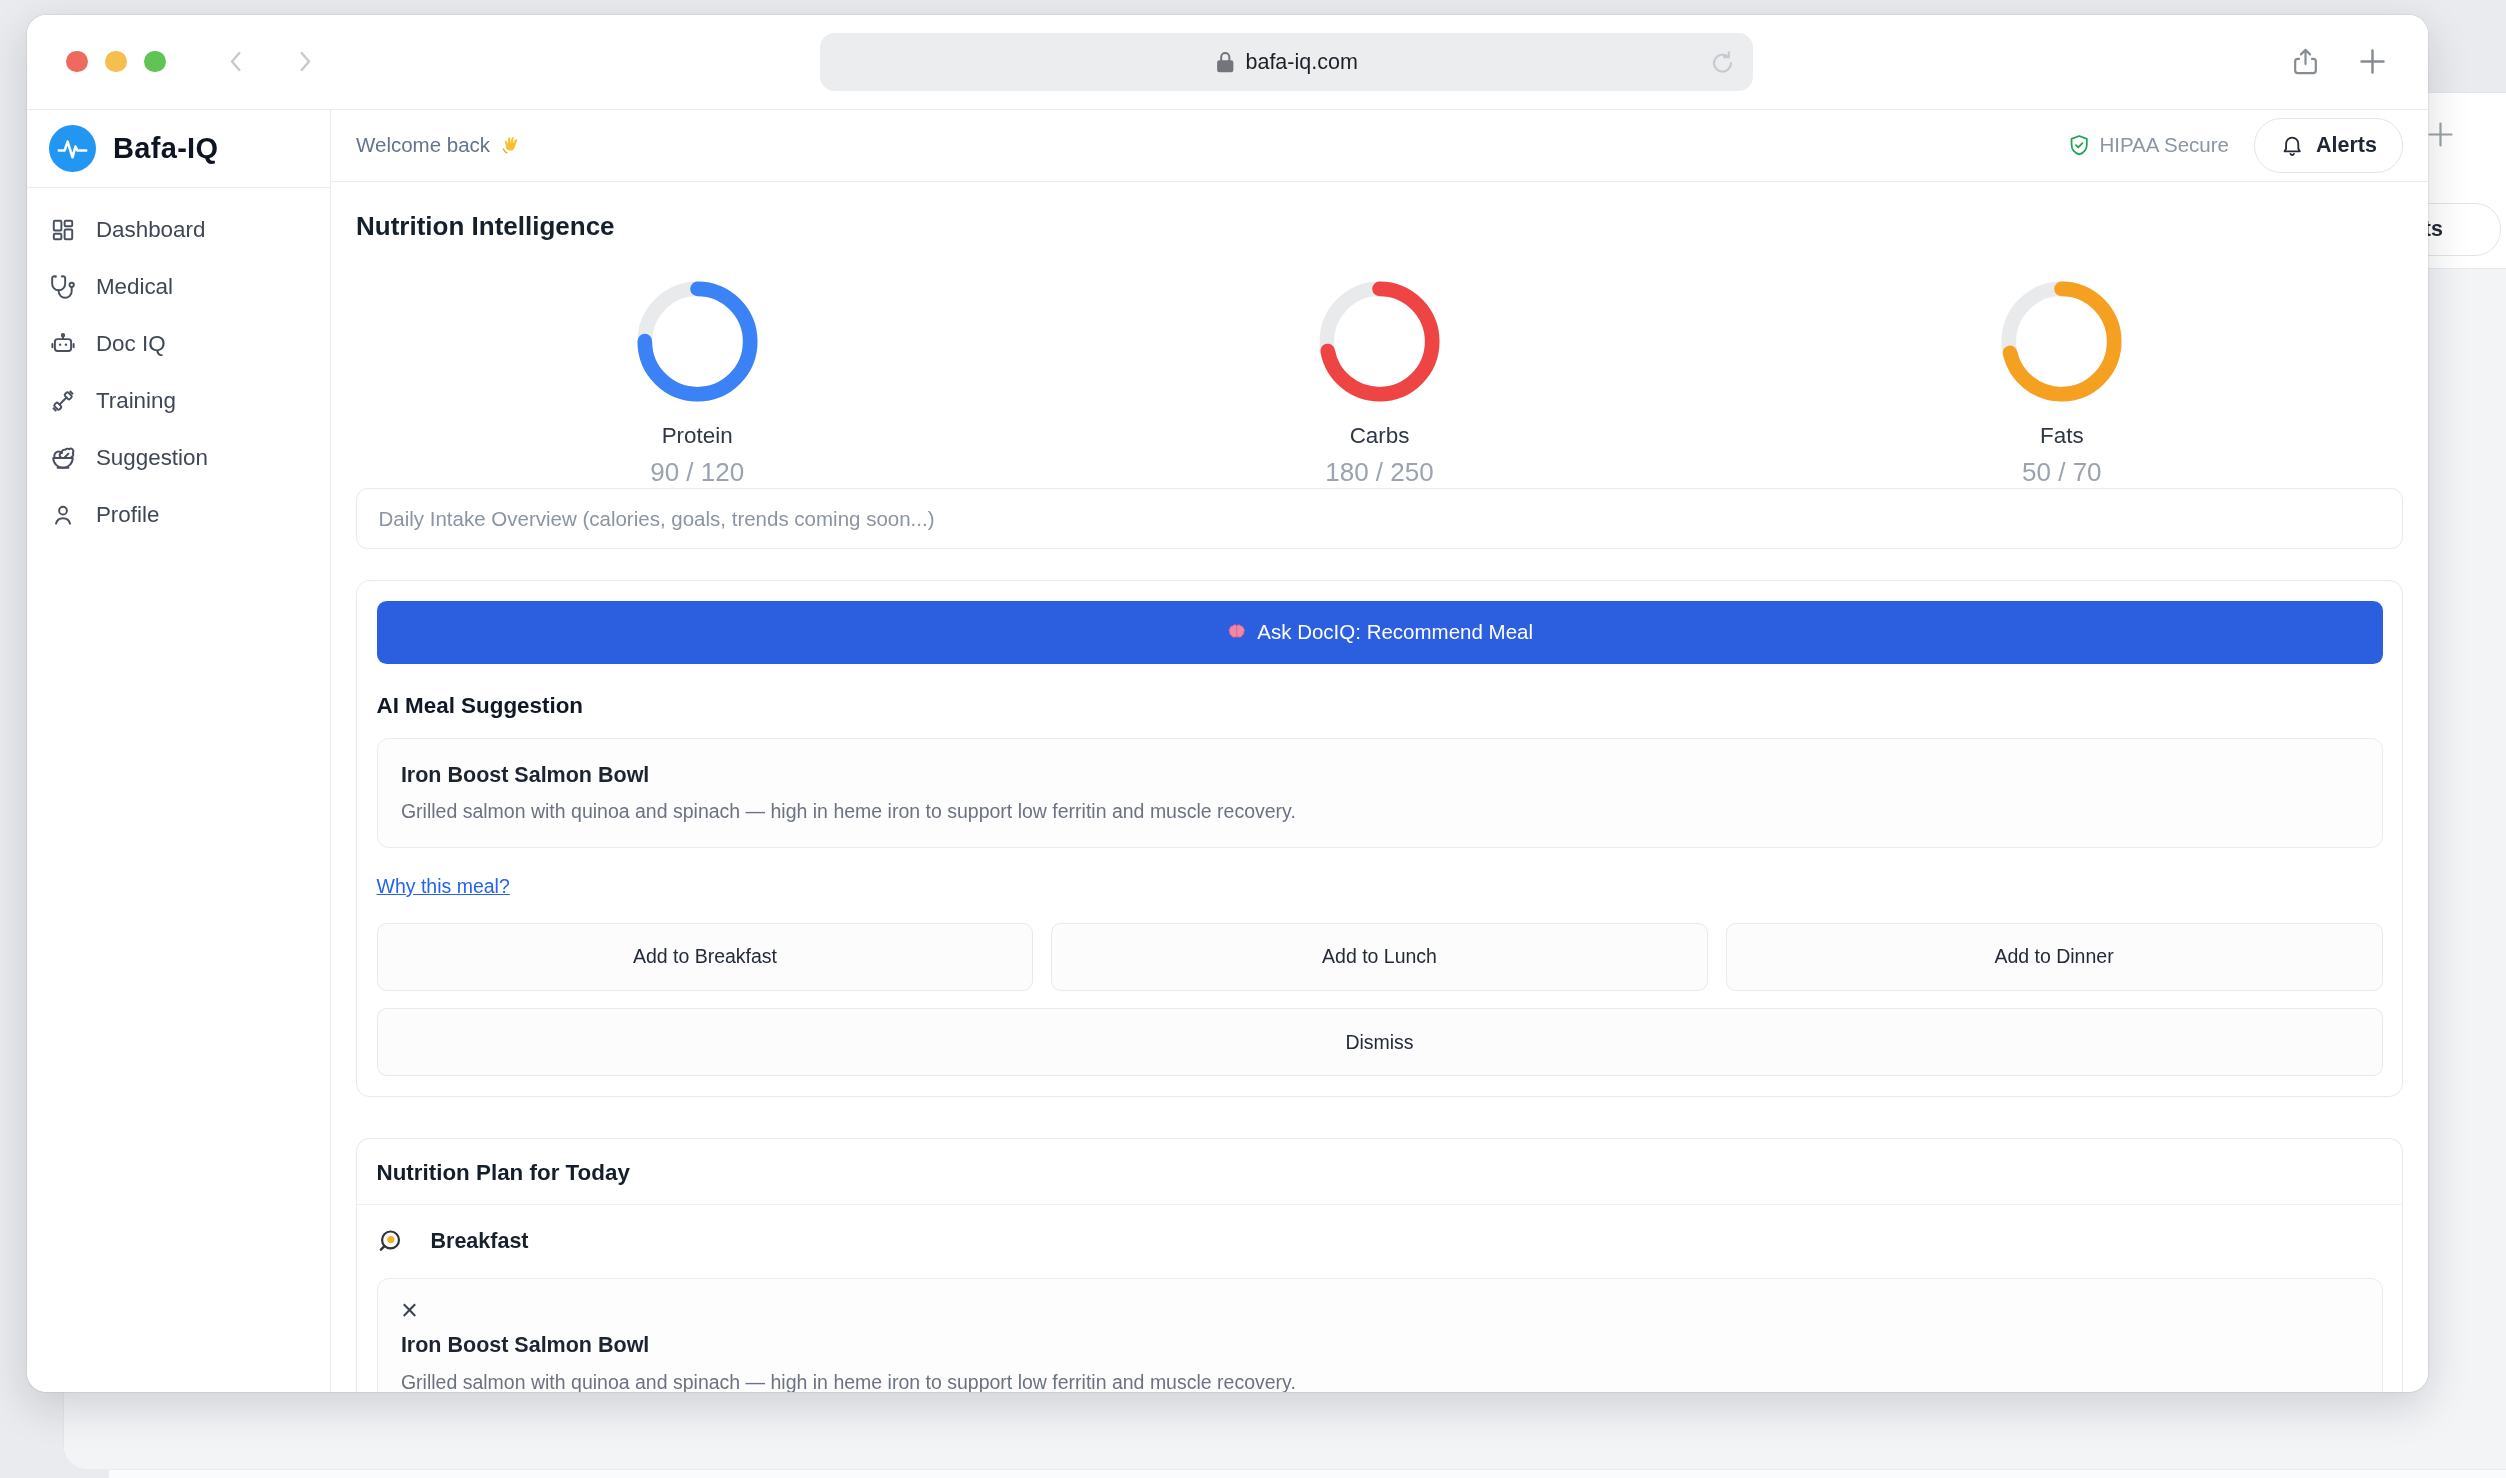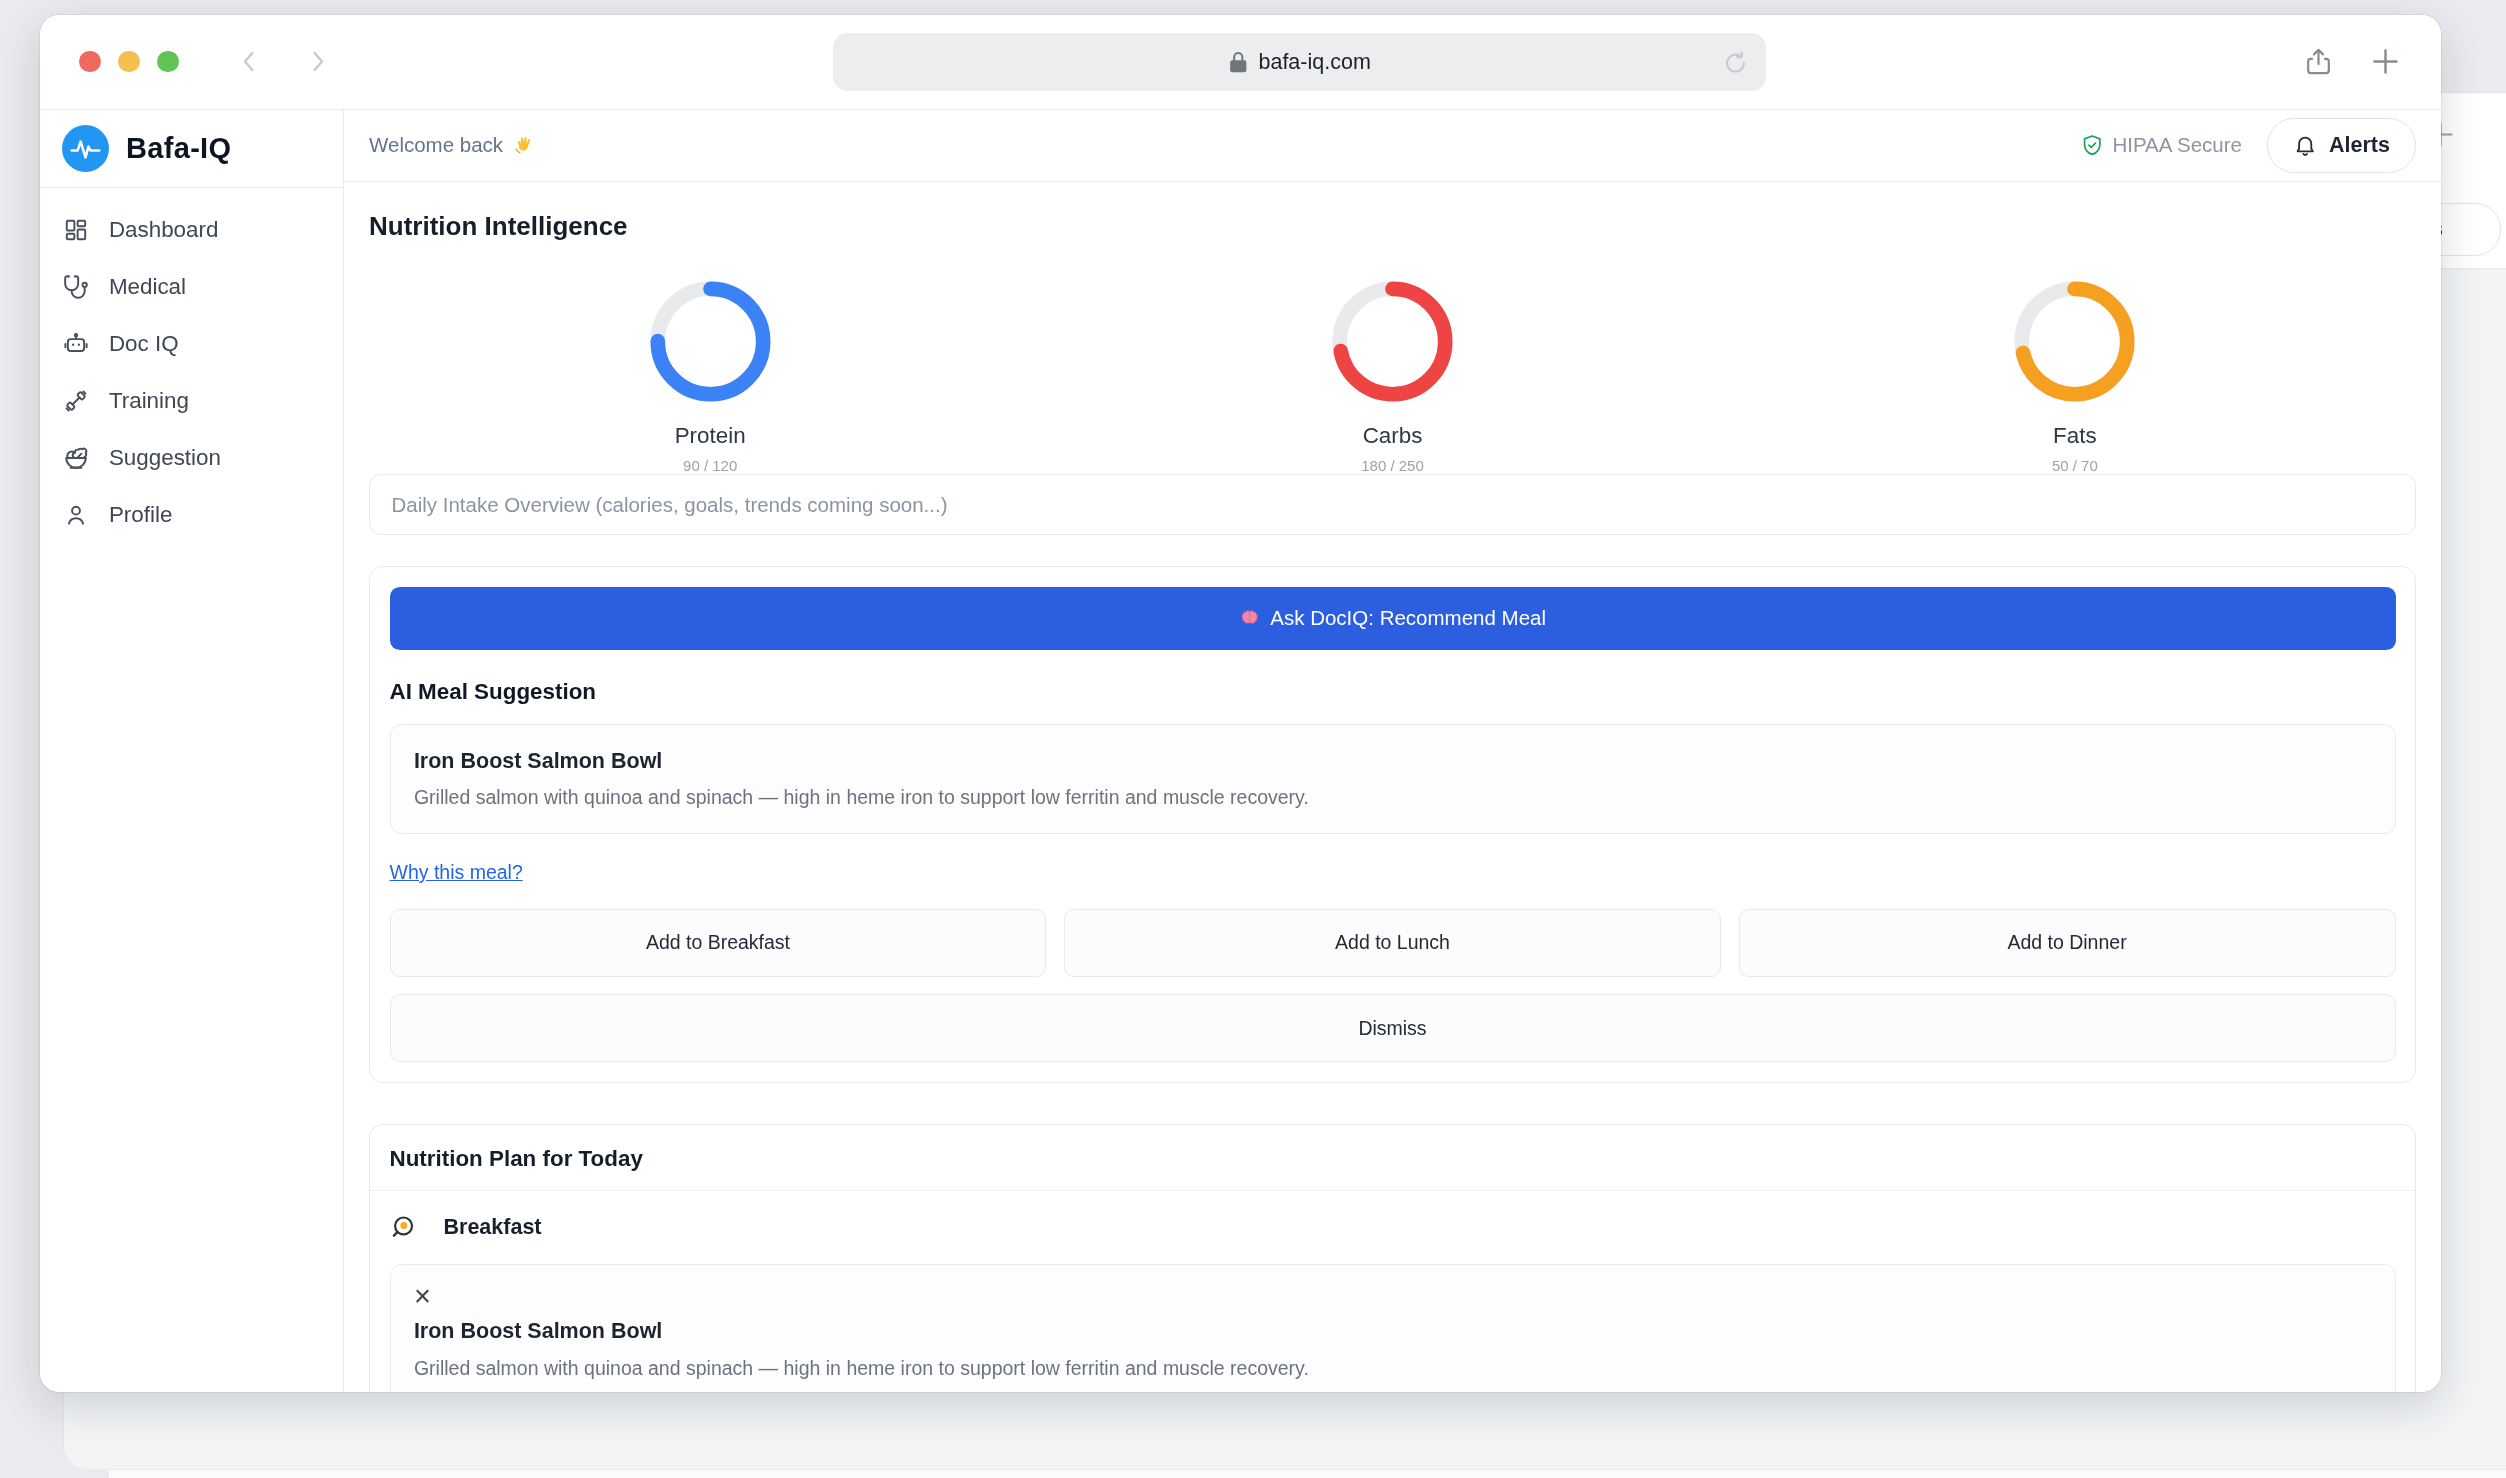--- a/index.html
+++ b/index.html
@@ -12,21 +12,21 @@
   .bgw-plus{position:absolute;left:2360px;top:25px;color:#9aa0a7;}
   .bgw-alerts{position:absolute;left:2260px;top:110px;width:177px;height:53px;border:1px solid #e2e4e8;
               border-radius:26px;background:#fff;display:flex;align-items:center;justify-content:center;
               font-size:21.5px;font-weight:600;color:#232a38;box-sizing:border-box;}
   .bgw-divider{position:absolute;left:0;top:175px;width:100%;height:1px;background:#e8eaec;}
   .bgw-content{position:absolute;left:0;top:176px;width:100%;height:1200px;background:#f2f4f6;
                border-radius:0 0 22.4px 22.4px;}
   .bottom-band{position:absolute;left:109px;top:1470px;width:2397px;height:8.8px;background:#fafbfc;z-index:0;}
 
   
-  .window{position:absolute;left:40px;top:14.6px;width:2401px;height:1377px;background:#fff;border-radius:19.5px;
+  .window{position:absolute;left:27px;top:14.6px;width:2401px;height:1377px;background:#fff;border-radius:19.5px;
           box-shadow:0 13.7px 43px rgba(16,24,40,.16),0 0 0 1px rgba(16,24,40,.06);overflow:hidden;z-index:2;
           display:flex;flex-direction:column;}
 
   .toolbar{position:relative;height:95px;flex:0 0 95px;border-bottom:1px solid #e7e9eb;
            display:flex;align-items:center;padding:0 39px;box-sizing:border-box;background:#fff;}
   .lights{display:flex;gap:17.6px;}
   .light{width:21.5px;height:21.5px;border-radius:50%;}
   .l-red{background:#ee6a5f;}.l-yellow{background:#f4bf4e;}.l-green{background:#5fc454;}
   .nav-arrows{display:flex;gap:41px;margin-left:57px;color:#c7cad0;align-items:center;}
   .url-pill{position:absolute;left:793px;top:18.5px;width:933px;height:58px;border-radius:14.6px;background:#ecedef;
@@ -56,21 +56,21 @@
               border-radius:27px;background:#fff;font-size:21.5px;font-weight:600;color:#1f2633;box-sizing:border-box;}
 
   .scroll{flex:1;overflow:hidden;padding:23.4px 25px 0;box-sizing:border-box;}
   .page-title{font-size:26px;font-weight:700;color:#16202d;margin:5.9px 0 0;}
 
   .macros{display:flex;margin-top:39px;}
   .macro{flex:1;display:flex;flex-direction:column;align-items:center;}
   .donut-track{fill:none;stroke:#e8eaec;stroke-width:15;}
   .donut-fill{fill:none;stroke-width:15;stroke-linecap:round;}
   .macro-name{margin-top:21.5px;font-size:22.4px;color:#2f3845;font-weight:500;}
-  .macro-val{margin-top:7.8px;font-size:15px;color:#9aa3ae;}
+  .macro-val{margin-top:7.8px;font-size:26px;color:#9aa3ae;}
 
   .overview{border:1px solid #e7e9ec;border-radius:11.7px;padding:17.6px 21.5px;font-size:20.5px;
             color:#8b94a2;background:#fff;}
 
   .ai-card{margin-top:31px;border:1px solid #e7e9ec;border-radius:13.7px;padding:19.5px;background:#fff;}
   .cta{height:63px;border-radius:9.8px;background:#2c5ee0;color:#fff;font-size:20.5px;display:flex;
        align-items:center;justify-content:center;gap:9.8px;cursor:pointer;}
   .ai-heading{margin-top:29px;font-size:22.4px;font-weight:600;color:#101826;}
   .meal-box{margin-top:19.5px;border:1px solid #e9ebee;border-radius:11.7px;background:#fdfdfe;padding:23.4px;}
   .meal-title{font-size:21.5px;font-weight:600;color:#1c2430;}

